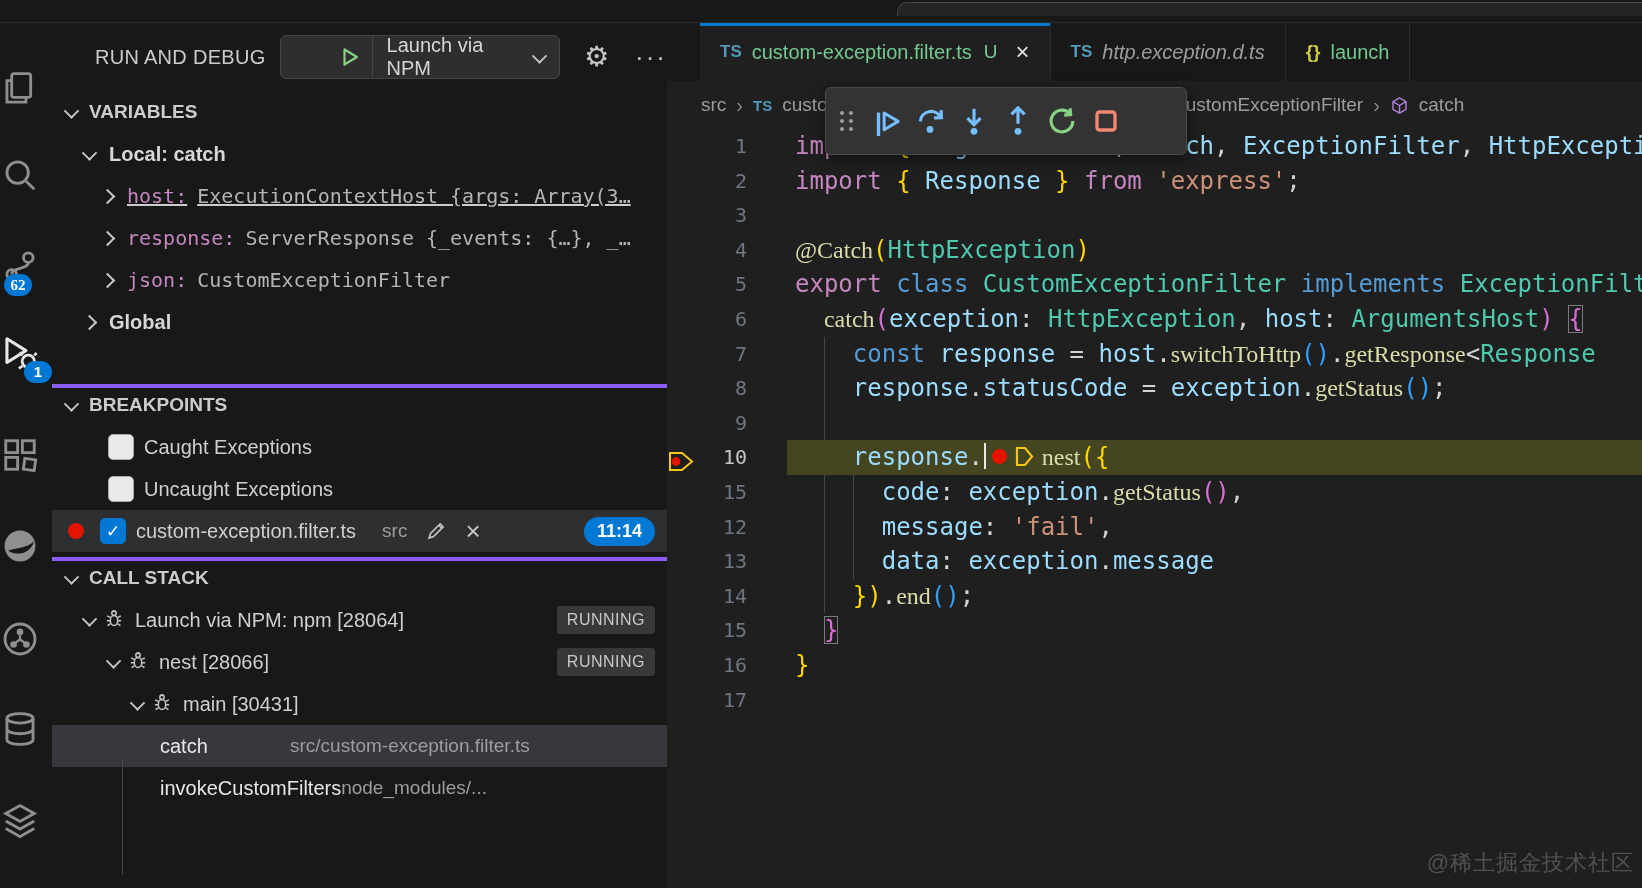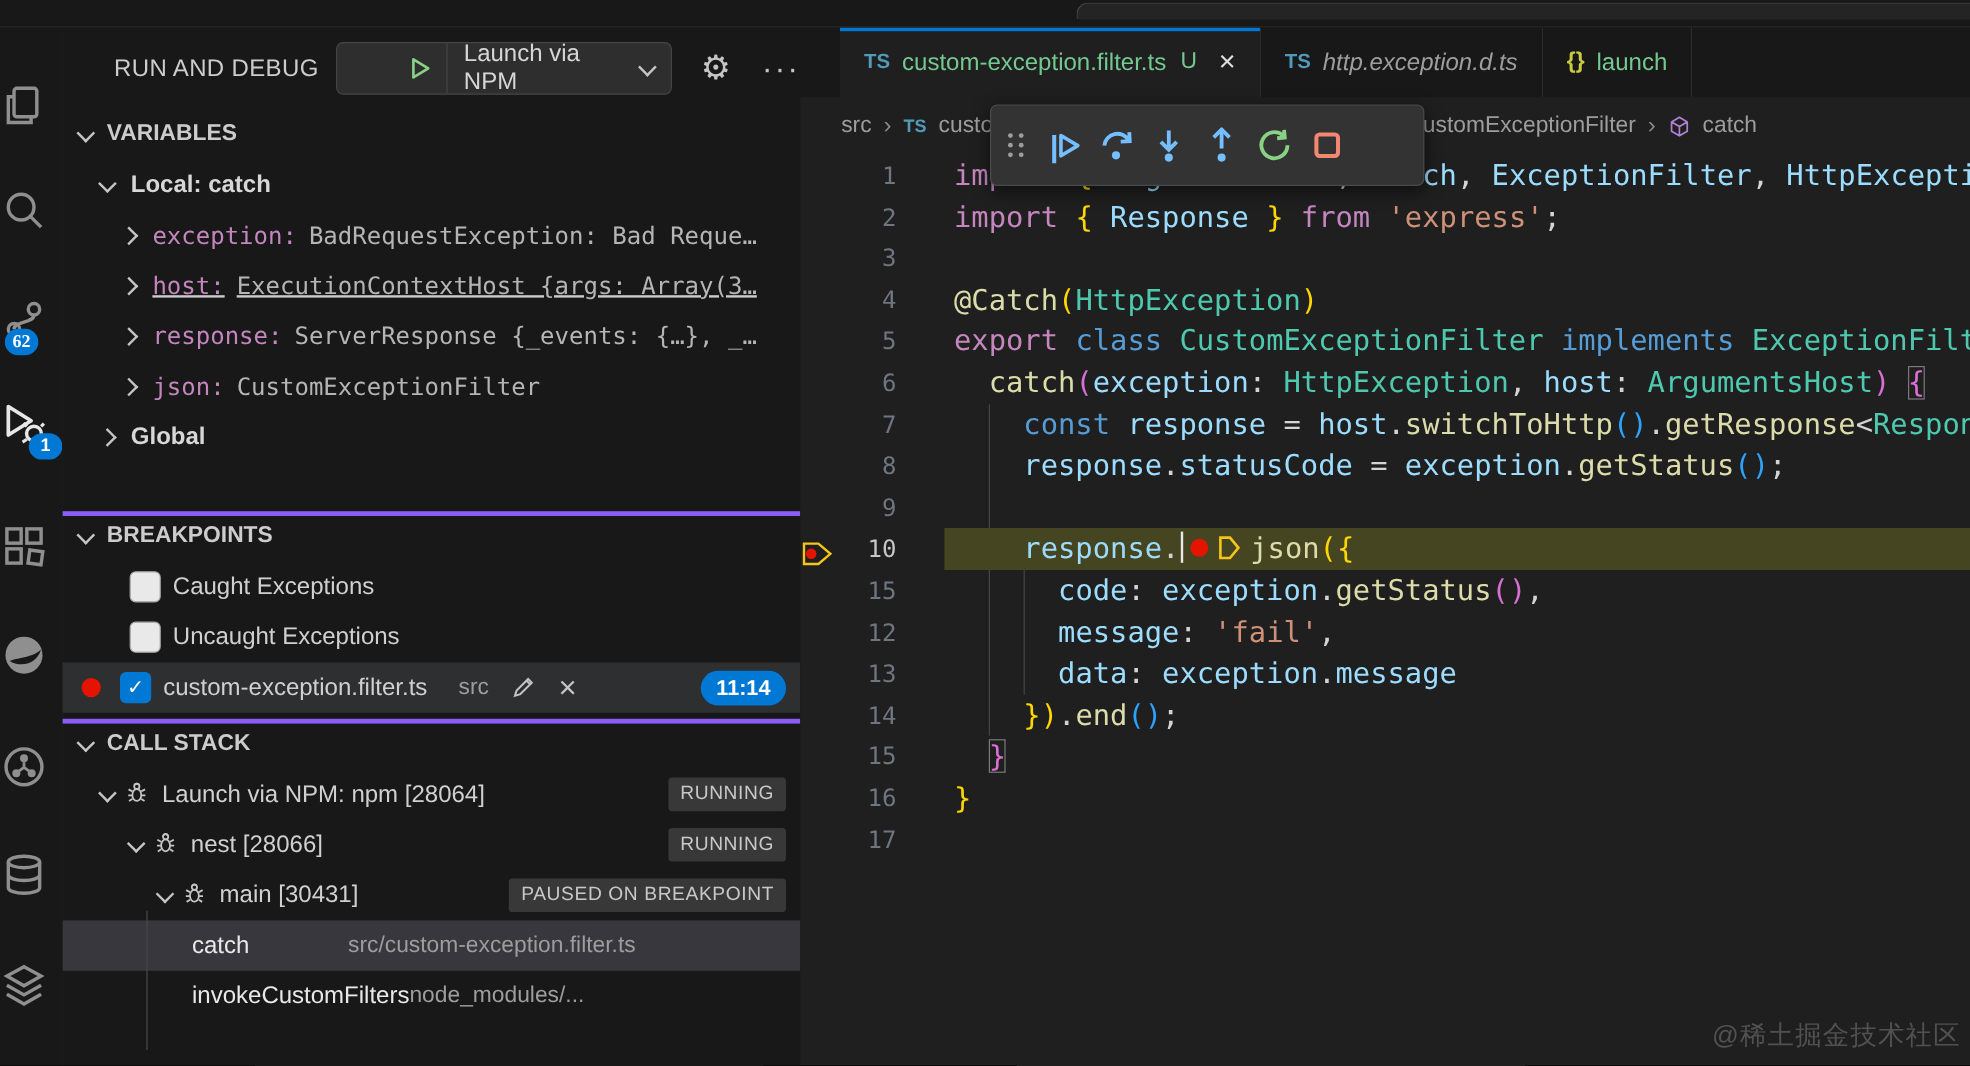--- a/index.html
+++ b/index.html
@@ -78,21 +78,21 @@
   .iguide{position:absolute;width:1px;background:#454545;}
   .cl{position:relative;height:34.6px;line-height:34.6px;display:flex;
       font-family:"DejaVu Sans Mono","Liberation Mono",monospace;font-size:24px;white-space:pre;}
   .cl .bpcol{width:30px;flex:none;position:relative;}
   .cl .num{width:50px;flex:none;text-align:right;color:#6e7681;font-size:20px;}
   .cl .txt{margin-left:48px;position:relative;z-index:2;}
   .cl.hl::before{content:'';position:absolute;left:120px;right:0;top:0;bottom:0;background:#454621;z-index:1;}
   .cl.hl .num{color:#c6c6c6;}
   .gutter-bp{position:absolute;left:1px;top:7px;z-index:2;}
   .tk-kw{color:#C586C0;} .tk-kb{color:#569CD6;} .tk-t{color:#4EC9B0;} .tk-v{color:#9CDCFE;}
-  .tk-fn{color:#DCDCAA;} .tk-s{color:#CE9178;} .tk-p{color:#D4D4D4;}
+  .tk-fn{color:#DCDCAA;font-family:Liberation Serif, serif;} .tk-s{color:#CE9178;} .tk-p{color:#D4D4D4;}
   .tk-b1{color:#FFD700;} .tk-b2{color:#DA70D6;} .tk-b3{color:#2da2ff;}
   .tk-b2m{color:#DA70D6;outline:1px solid #7a7a7a;outline-offset:-1px;}
   .tk-cursor{display:inline-block;width:2px;height:26px;background:#e8e8e8;vertical-align:-4px;margin-left:1px;}
   .tk-bpdot{display:inline-block;width:15px;height:15px;border-radius:50%;background:#e51400;margin:0 7px 0 6px;vertical-align:1px;}
   .tk-bpflag{display:inline-block;vertical-align:-3px;margin-right:7px;}
   
   #dbgbar{position:absolute;left:158px;top:64px;width:348px;height:66px;background:#333333;border:1px solid #4a4a4a;
           border-radius:6px;box-shadow:0 4px 14px rgba(0,0,0,.55);display:flex;align-items:center;z-index:10;padding:0 6px;}
   .grip{display:grid;grid-template-columns:5px 5px;grid-gap:4px;margin:0 10px 0 8px;}
   .grip i{width:4px;height:4px;border-radius:50%;background:#9d9d9d;}
@@ -191,25 +191,20 @@
     </div>
 
     <div class="section-header first" style="margin-top:16px;margin-bottom:4px;">
       <span class="chev down"></span>
       <span>VARIABLES</span>
     </div>
     <div id="variables-rows">
         <div class="row" style="padding-left: 32px;">
           <span class="chev down"></span>
           <span class="scope-label">Local: catch</span>
-        </div>
-        <div class="row" style="padding-left: 50px;">
-          <span class="chev right"></span>
-          <span class="var-name mono">exception:</span>
-          <span class="var-value mono">BadRequestException: Bad Reque…</span>
         </div>
         <div class="row" style="padding-left: 50px; text-decoration: underline;">
           <span class="chev right"></span>
           <span class="var-name mono">host:</span>
           <span class="var-value mono">ExecutionContextHost {args: Array(3…</span>
         </div>
         <div class="row" style="padding-left: 50px;">
           <span class="chev right"></span>
           <span class="var-name mono">response:</span>
           <span class="var-value mono">ServerResponse {_events: {…}, _…</span>
@@ -282,21 +277,20 @@
         </div>
         <div class="row" style="padding-left: 80px;">
           <span class="chev down"></span>
           <span class="bug"><svg xmlns="http://www.w3.org/2000/svg" width="22" height="22" viewBox="0 0 16 16">
               <path d="M6.8 3.6c.4-.9 2-.9 2.4 0" fill="none" stroke="#c5c5c5" stroke-width="1.1"></path>
               <circle cx="8" cy="4.6" r="1.6" fill="none" stroke="#c5c5c5" stroke-width="1.1"></circle>
               <ellipse cx="8" cy="9.8" rx="2.7" ry="3.6" fill="none" stroke="#c5c5c5" stroke-width="1.1"></ellipse>
               <path d="M5.3 7.6L3 6.4M5.3 10H2.8M5.3 12.2l-2 1.3M10.7 7.6L13 6.4M10.7 10h2.5M10.7 12.2l2 1.3" stroke="#c5c5c5" stroke-width="1.1"></path>
             </svg></span>
           <span class="cs-label">main [30431]</span>
-          <span class="status-badge">PAUSED ON BREAKPOINT</span>
         </div>
         <div class="row frame-row selected">
           <span class="frame-name">catch</span>
           <span class="frame-path">src/custom-exception.filter.ts</span>
         </div>
         <div class="row frame-row">
           <span class="frame-name">invokeCustomFilters</span>
           <span class="frame-path">node_modules/...</span>
         </div>
       </div>
@@ -344,21 +338,21 @@
         <div class="cl"><span class="bpcol"></span><span class="num">5</span><span class="txt"><span class="tk-kw">export </span><span class="tk-kb">class </span><span class="tk-t">CustomExceptionFilter</span><span class="tk-kb"> implements </span><span class="tk-t">ExceptionFilter</span></span></div>
         <div class="cl"><span class="bpcol"></span><span class="num">6</span><span class="txt"><span class="tk-p">  </span><span class="tk-fn">catch</span><span class="tk-b2">(</span><span class="tk-v">exception</span><span class="tk-p">: </span><span class="tk-t">HttpException</span><span class="tk-p">, </span><span class="tk-v">host</span><span class="tk-p">: </span><span class="tk-t">ArgumentsHost</span><span class="tk-b2">)</span><span class="tk-p"> </span><span class="tk-b2m">{</span></span></div>
         <div class="cl"><span class="bpcol"></span><span class="num">7</span><span class="txt"><span class="tk-p">    </span><span class="tk-kb">const </span><span class="tk-v">response</span><span class="tk-p"> = </span><span class="tk-v">host</span><span class="tk-p">.</span><span class="tk-fn">switchToHttp</span><span class="tk-b3">()</span><span class="tk-p">.</span><span class="tk-fn">getResponse</span><span class="tk-p">&lt;</span><span class="tk-t">Response</span></span></div>
         <div class="cl"><span class="bpcol"></span><span class="num">8</span><span class="txt"><span class="tk-p">    </span><span class="tk-v">response</span><span class="tk-p">.</span><span class="tk-v">statusCode</span><span class="tk-p"> = </span><span class="tk-v">exception</span><span class="tk-p">.</span><span class="tk-fn">getStatus</span><span class="tk-b3">()</span><span class="tk-p">;</span></span></div>
         <div class="cl"><span class="bpcol"></span><span class="num">9</span><span class="txt"></span></div>
         <div class="cl hl"><span class="bpcol"><span class="gutter-bp"><svg xmlns="http://www.w3.org/2000/svg" width="27" height="21" viewBox="0 0 27 21">
                 <path d="M2 2h12l10 8.5L14 19H2z" fill="none" stroke="#f5c518" stroke-width="2"></path>
                 <circle cx="8" cy="10.5" r="4.4" fill="#e51400"></circle>
               </svg></span></span><span class="num">10</span><span class="txt"><span class="tk-p">    </span><span class="tk-v">response</span><span class="tk-p">.</span><span class="tk-cursor"></span><span class="tk-bpdot"></span><span class="tk-bpflag"><svg xmlns="http://www.w3.org/2000/svg" width="21" height="23" viewBox="0 0 21 23">
                 <path d="M3 3h8l7 8.5L11 20H3z" fill="none" stroke="#f5c518" stroke-width="2.2"></path>
-              </svg></span><span class="tk-fn">json</span><span class="tk-b1">({</span></span></div>
+              </svg></span><span class="tk-fn">nest</span><span class="tk-b1">({</span></span></div>
         <div class="cl"><span class="bpcol"></span><span class="num">15</span><span class="txt"><span class="tk-p">      </span><span class="tk-v">code</span><span class="tk-p">: </span><span class="tk-v">exception</span><span class="tk-p">.</span><span class="tk-fn">getStatus</span><span class="tk-b2">()</span><span class="tk-p">,</span></span></div>
         <div class="cl"><span class="bpcol"></span><span class="num">12</span><span class="txt"><span class="tk-p">      </span><span class="tk-v">message</span><span class="tk-p">: </span><span class="tk-s">'fail'</span><span class="tk-p">,</span></span></div>
         <div class="cl"><span class="bpcol"></span><span class="num">13</span><span class="txt"><span class="tk-p">      </span><span class="tk-v">data</span><span class="tk-p">: </span><span class="tk-v">exception</span><span class="tk-p">.</span><span class="tk-v">message</span></span></div>
         <div class="cl"><span class="bpcol"></span><span class="num">14</span><span class="txt"><span class="tk-p">    </span><span class="tk-b1">})</span><span class="tk-p">.</span><span class="tk-fn">end</span><span class="tk-b3">()</span><span class="tk-p">;</span></span></div>
         <div class="cl"><span class="bpcol"></span><span class="num">15</span><span class="txt"><span class="tk-p">  </span><span class="tk-b2m">}</span></span></div>
         <div class="cl"><span class="bpcol"></span><span class="num">16</span><span class="txt"><span class="tk-b1">}</span></span></div>
         <div class="cl"><span class="bpcol"></span><span class="num">17</span><span class="txt"></span></div>
       </div>
     <div id="dbgbar">
       <span class="grip">

